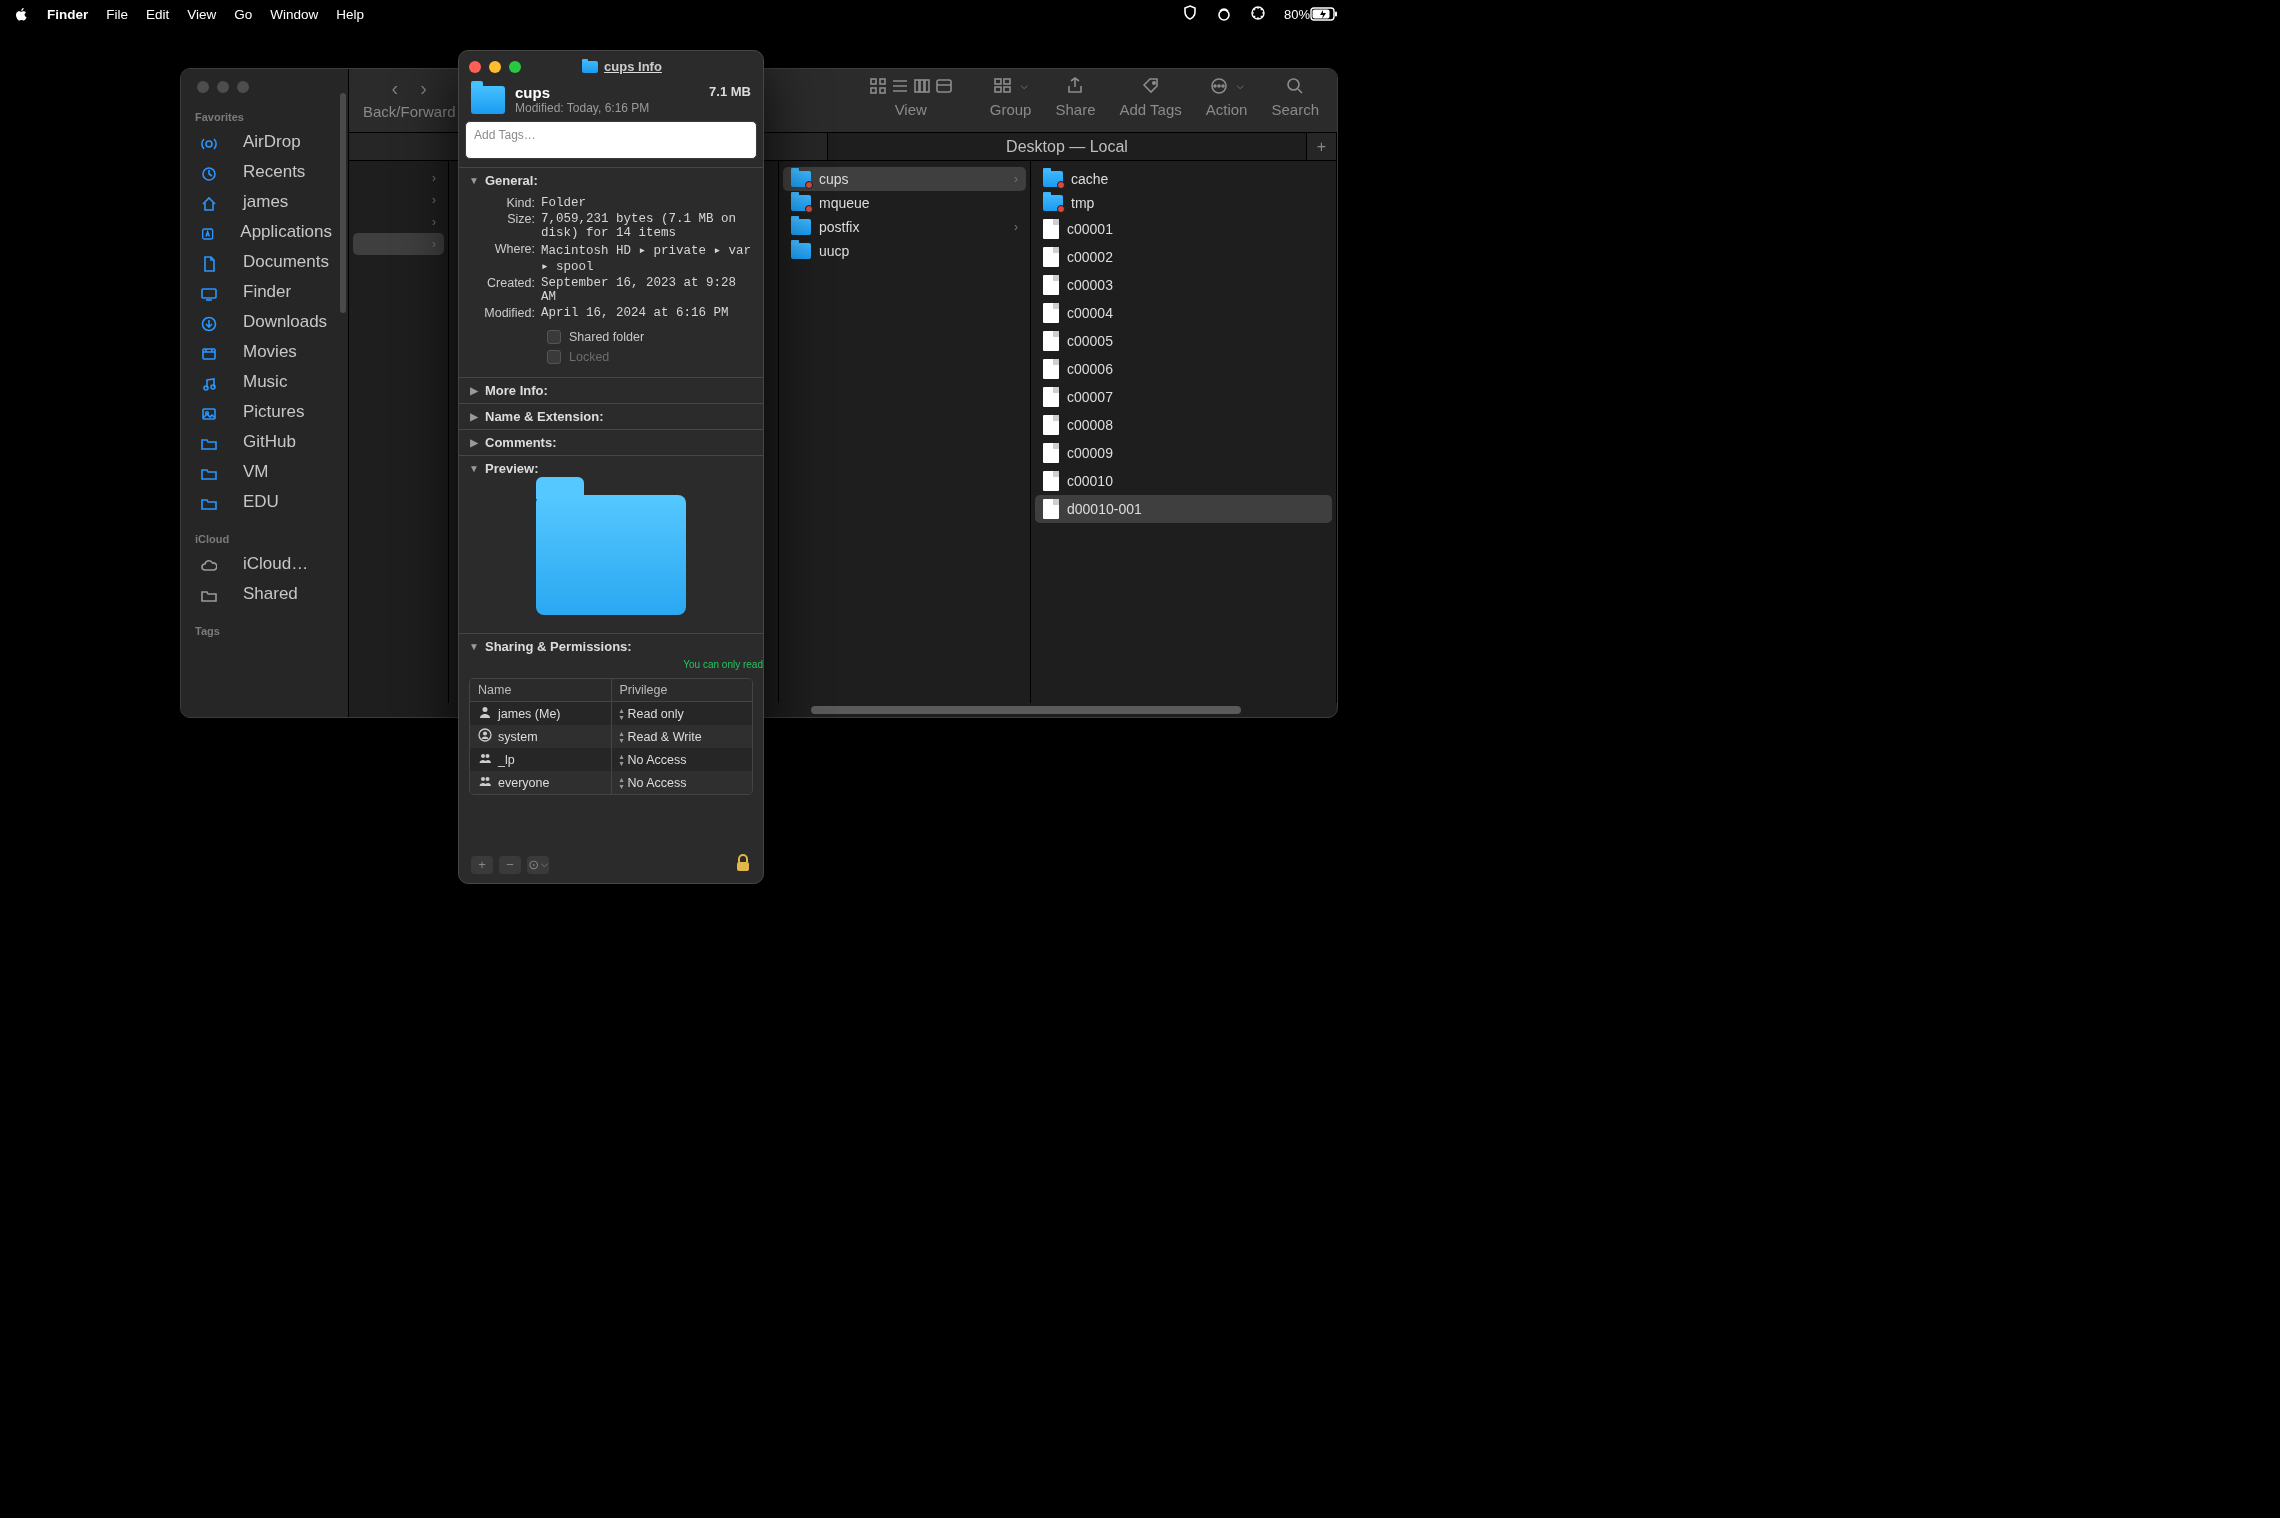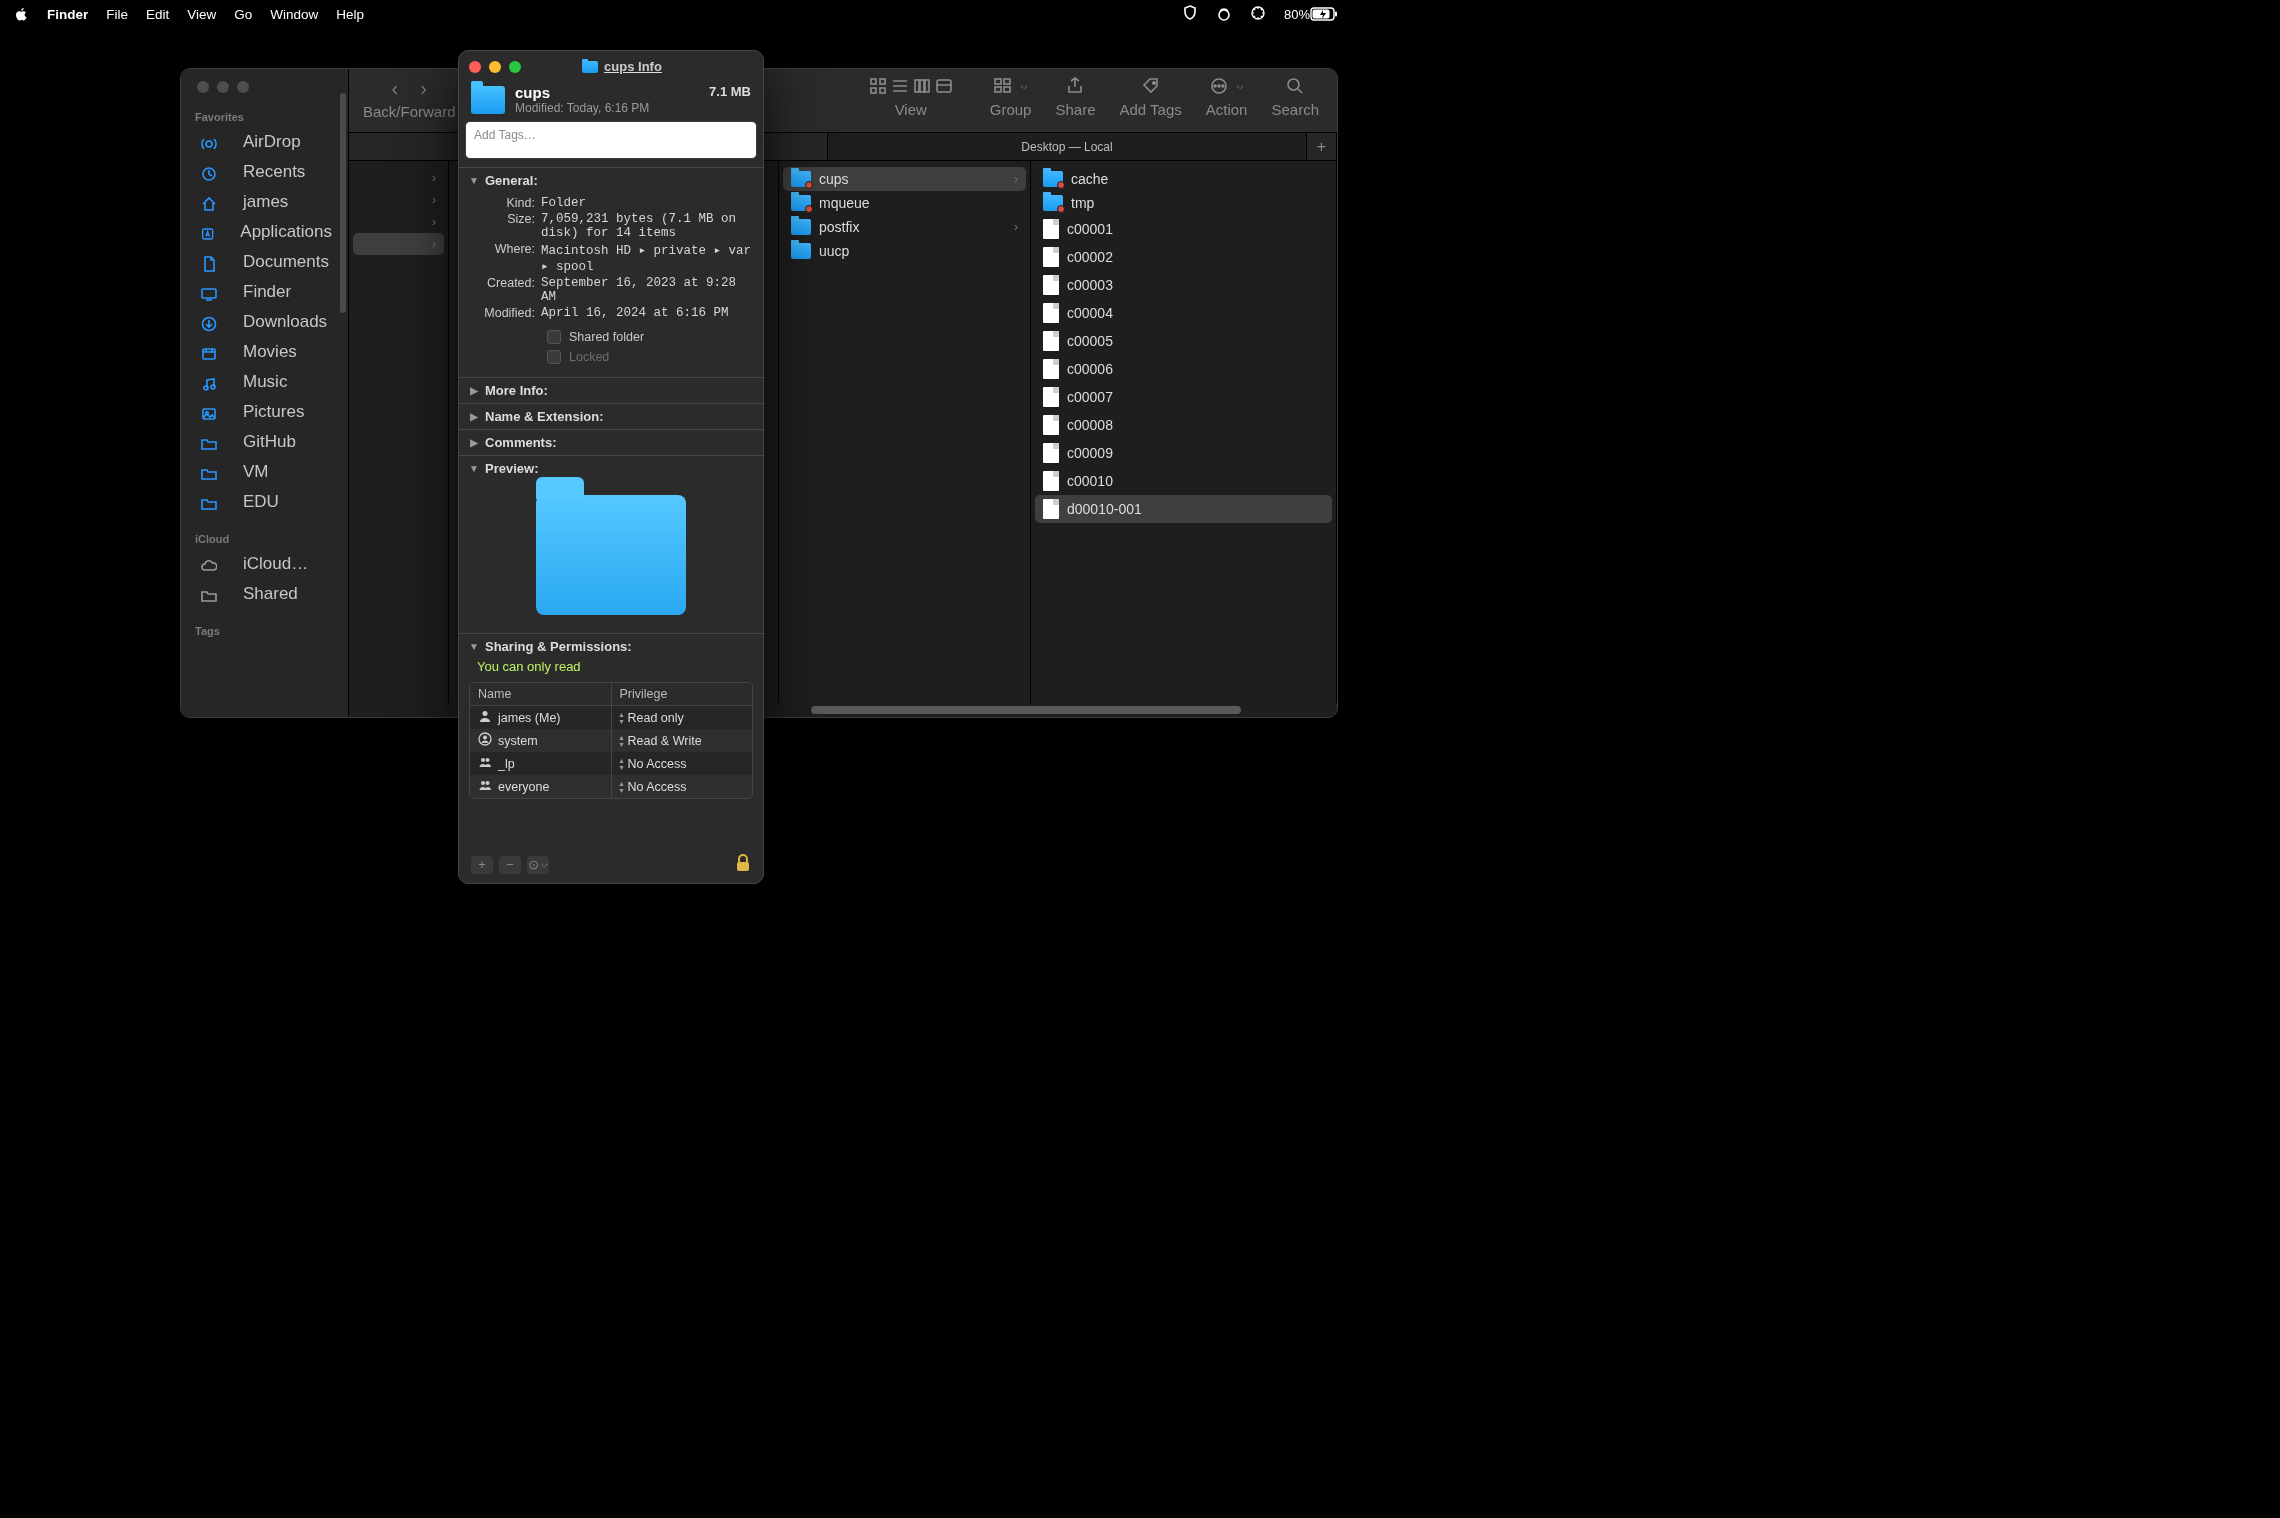--- a/index.html
+++ b/index.html
@@ -39,21 +39,21 @@
   .sidebar { position:absolute; left:0; top:0; bottom:0; width:168px; background:#262626; border-right:1px solid #000; overflow-y:auto; }
   .traffic { display:flex; gap:8px; padding:12px 0 12px 16px; }
   .tl { width:12px; height:12px; border-radius:50%; background:#4d4d4d; }
   .side-head { padding:6px 14px 4px; font-size:11px; font-weight:700; color:#7b7b7b; }
   .side-li { display:flex; align-items:flex-end; gap:26px; padding:5px 12px 5px 16px; font-size:17px; color:#c7c7c7; border-radius:6px; margin:0 4px;}
   .side-li svg { width:16px; height:16px; stroke:#2997ff; fill:none; stroke-width:1.6;}
   .side-li.grey svg { stroke:#9a9a9a; }
   .side-scroll { position:absolute; right:2px; top:24px; width:6px; height:220px; background:#4a4a4a; border-radius:3px; }
 
   .tabbar { position:absolute; left:168px; right:0; top:64px; height:28px; background:#1f1f1f; display:flex; border-bottom:1px solid #000;}
-  .tab { flex:1; display:flex; align-items:center; justify-content:center; font-size:12px; color:#bfbfbf; border-right:1px solid #000; background:#262626;}
+  .tab { flex:1; display:flex; align-items:center; justify-content:center; font-size:16px; color:#bfbfbf; border-right:1px solid #000; background:#262626;}
   .tab.active { background:#1e1e1e; }
   .tab.new { flex:0 0 30px; font-size:16px; color:#888; }
 
   .columns { position:absolute; left:168px; right:0; top:92px; bottom:14px; display:flex; background:#1e1e1e;}
   .col { flex:0 0 290px; border-right:1px solid #000; position:relative;}
   .col.first { flex:0 0 100px; }
   .col-list { padding:6px 4px; }
   .row { display:flex; align-items:center; gap:8px; padding:4px 8px; font-size:14px; border-radius:5px; color:#ddd;}
   .row.sel { background:#3f3f3f; }
   .row .chev-r { margin-left:auto; color:#747474; font-size:12px; }
@@ -94,21 +94,21 @@
   .sect-bd { padding:2px 10px 10px 20px; font-size:12.5px; }
   .kv { display:flex; padding:1px 0; }
   .kv .k { width:62px; text-align:right; color:#ccc; padding-right:6px;}
   .kv .v { flex:1; color:#d6d6d6;font-family:Liberation Mono, monospace; }
   .chk { display:flex; align-items:center; gap:8px; padding:3px 0 3px 68px; color:#c7c7c7;}
   .chk .box { width:14px; height:14px; background:#3a3a3a; border-radius:3px; border:1px solid #555;}
   .chk.dis { color:#6d6d6d; }
   .preview-box { display:flex; align-items:center; justify-content:center; padding:14px 0 18px;}
   .preview-box .pv { width:150px; height:120px; background:linear-gradient(#55c8ff,#2aa8f2); border-radius:8px; position:relative;}
   .preview-box .pv::after{content:"";position:absolute;left:0;top:-18px;width:48px;height:22px;background:#55c8ff;border-radius:6px 6px 0 0;}
-  .perm-note { padding:0 0 8px 18px; font-size:13px; color:#bef264;}
+  .perm-note { padding:0 0 8px 18px; font-size:10px; color:#22c55e;text-align:right;}
   .perm-table { margin:0 10px; border:1px solid #444; border-radius:5px; overflow:hidden; font-size:12.5px;}
   .perm-table .pt-hd { display:flex; background:#2b2b2b; border-bottom:1px solid #444;}
   .perm-table .pt-hd div { padding:4px 8px; color:#bbb; }
   .perm-table .pt-hd .c1{flex:1;} .perm-table .pt-hd .c2{flex:1; border-left:1px solid #444;}
   .pt-row{ display:flex; }
   .pt-row:nth-child(even){ background:#2f2f2f;}
   .pt-row:nth-child(odd){ background:#262626;}
   .pt-row .c1{flex:1; padding:3px 8px; display:flex; align-items:center; gap:6px;}
   .pt-row .c2{flex:1; padding:3px 8px; border-left:1px solid #444; display:flex; align-items:center; gap:4px;}
   .pt-row .pico svg{width:14px;height:14px;fill:#ccc;}

